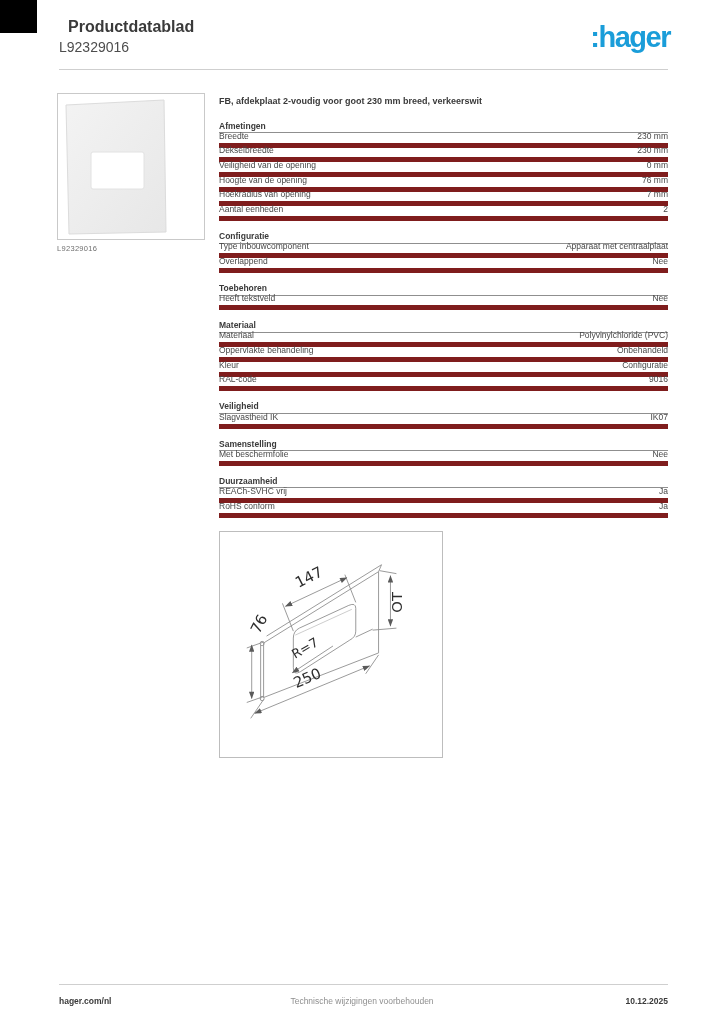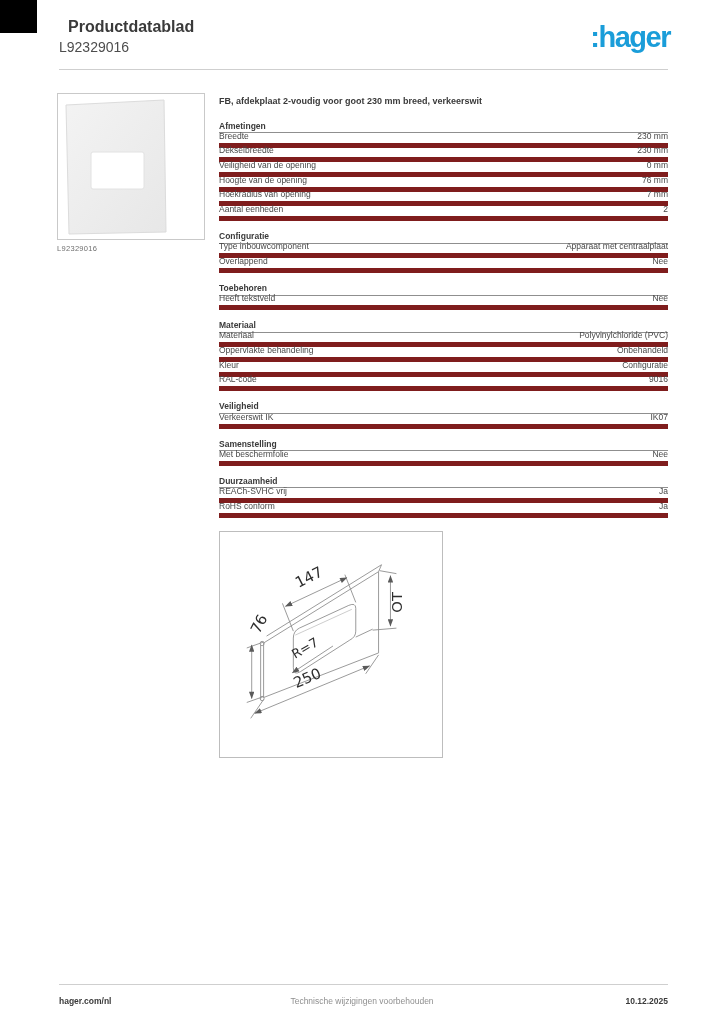--- a/index.html
+++ b/index.html
@@ -126,21 +126,21 @@
             <span class="val">Configuratie</span>
           </div>
           <div class="row">
             <span>RAL-code</span>
             <span class="val">9016</span>
           </div>
         </div>
         <div class="section">
           <div class="section-header">Veiligheid</div>
           <div class="row">
-            <span>Verkeerswit IK</span>
+            <span>Slagvastheid IK</span>
             <span class="val">IK07</span>
           </div>
         </div>
         <div class="section">
           <div class="section-header">Samenstelling</div>
           <div class="row">
             <span>Met beschermfolie</span>
             <span class="val">Nee</span>
           </div>
         </div>

